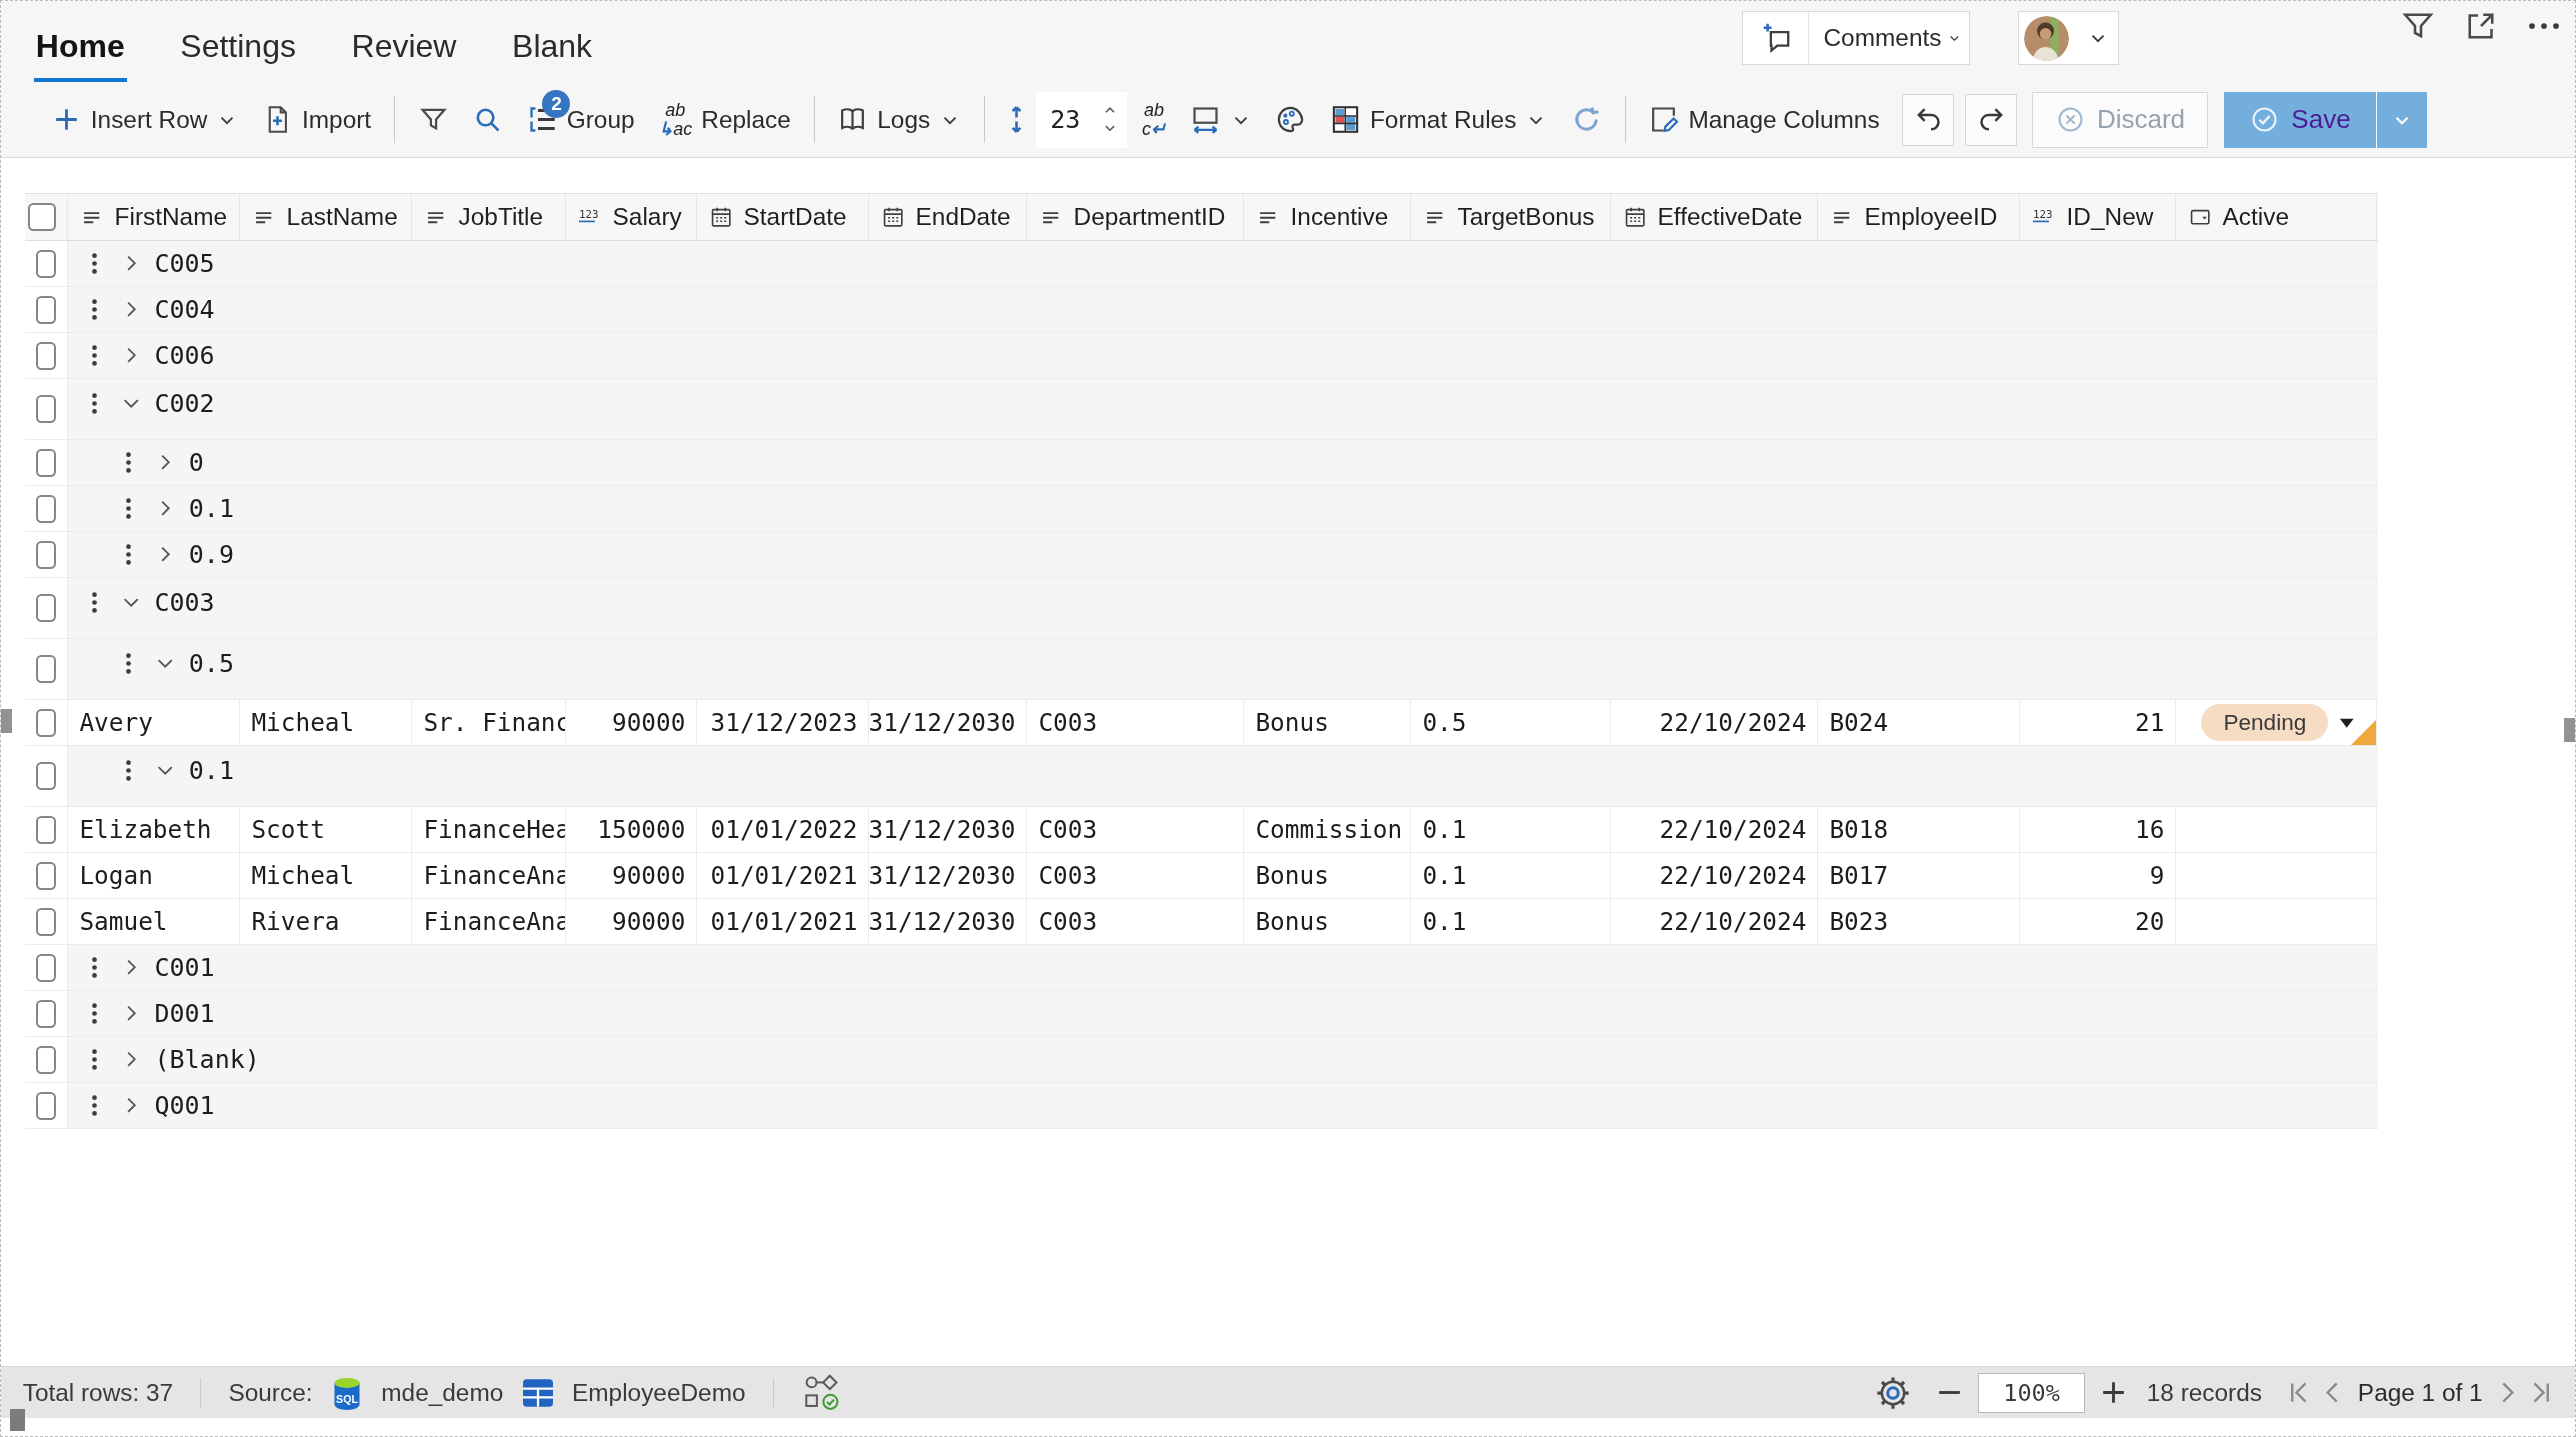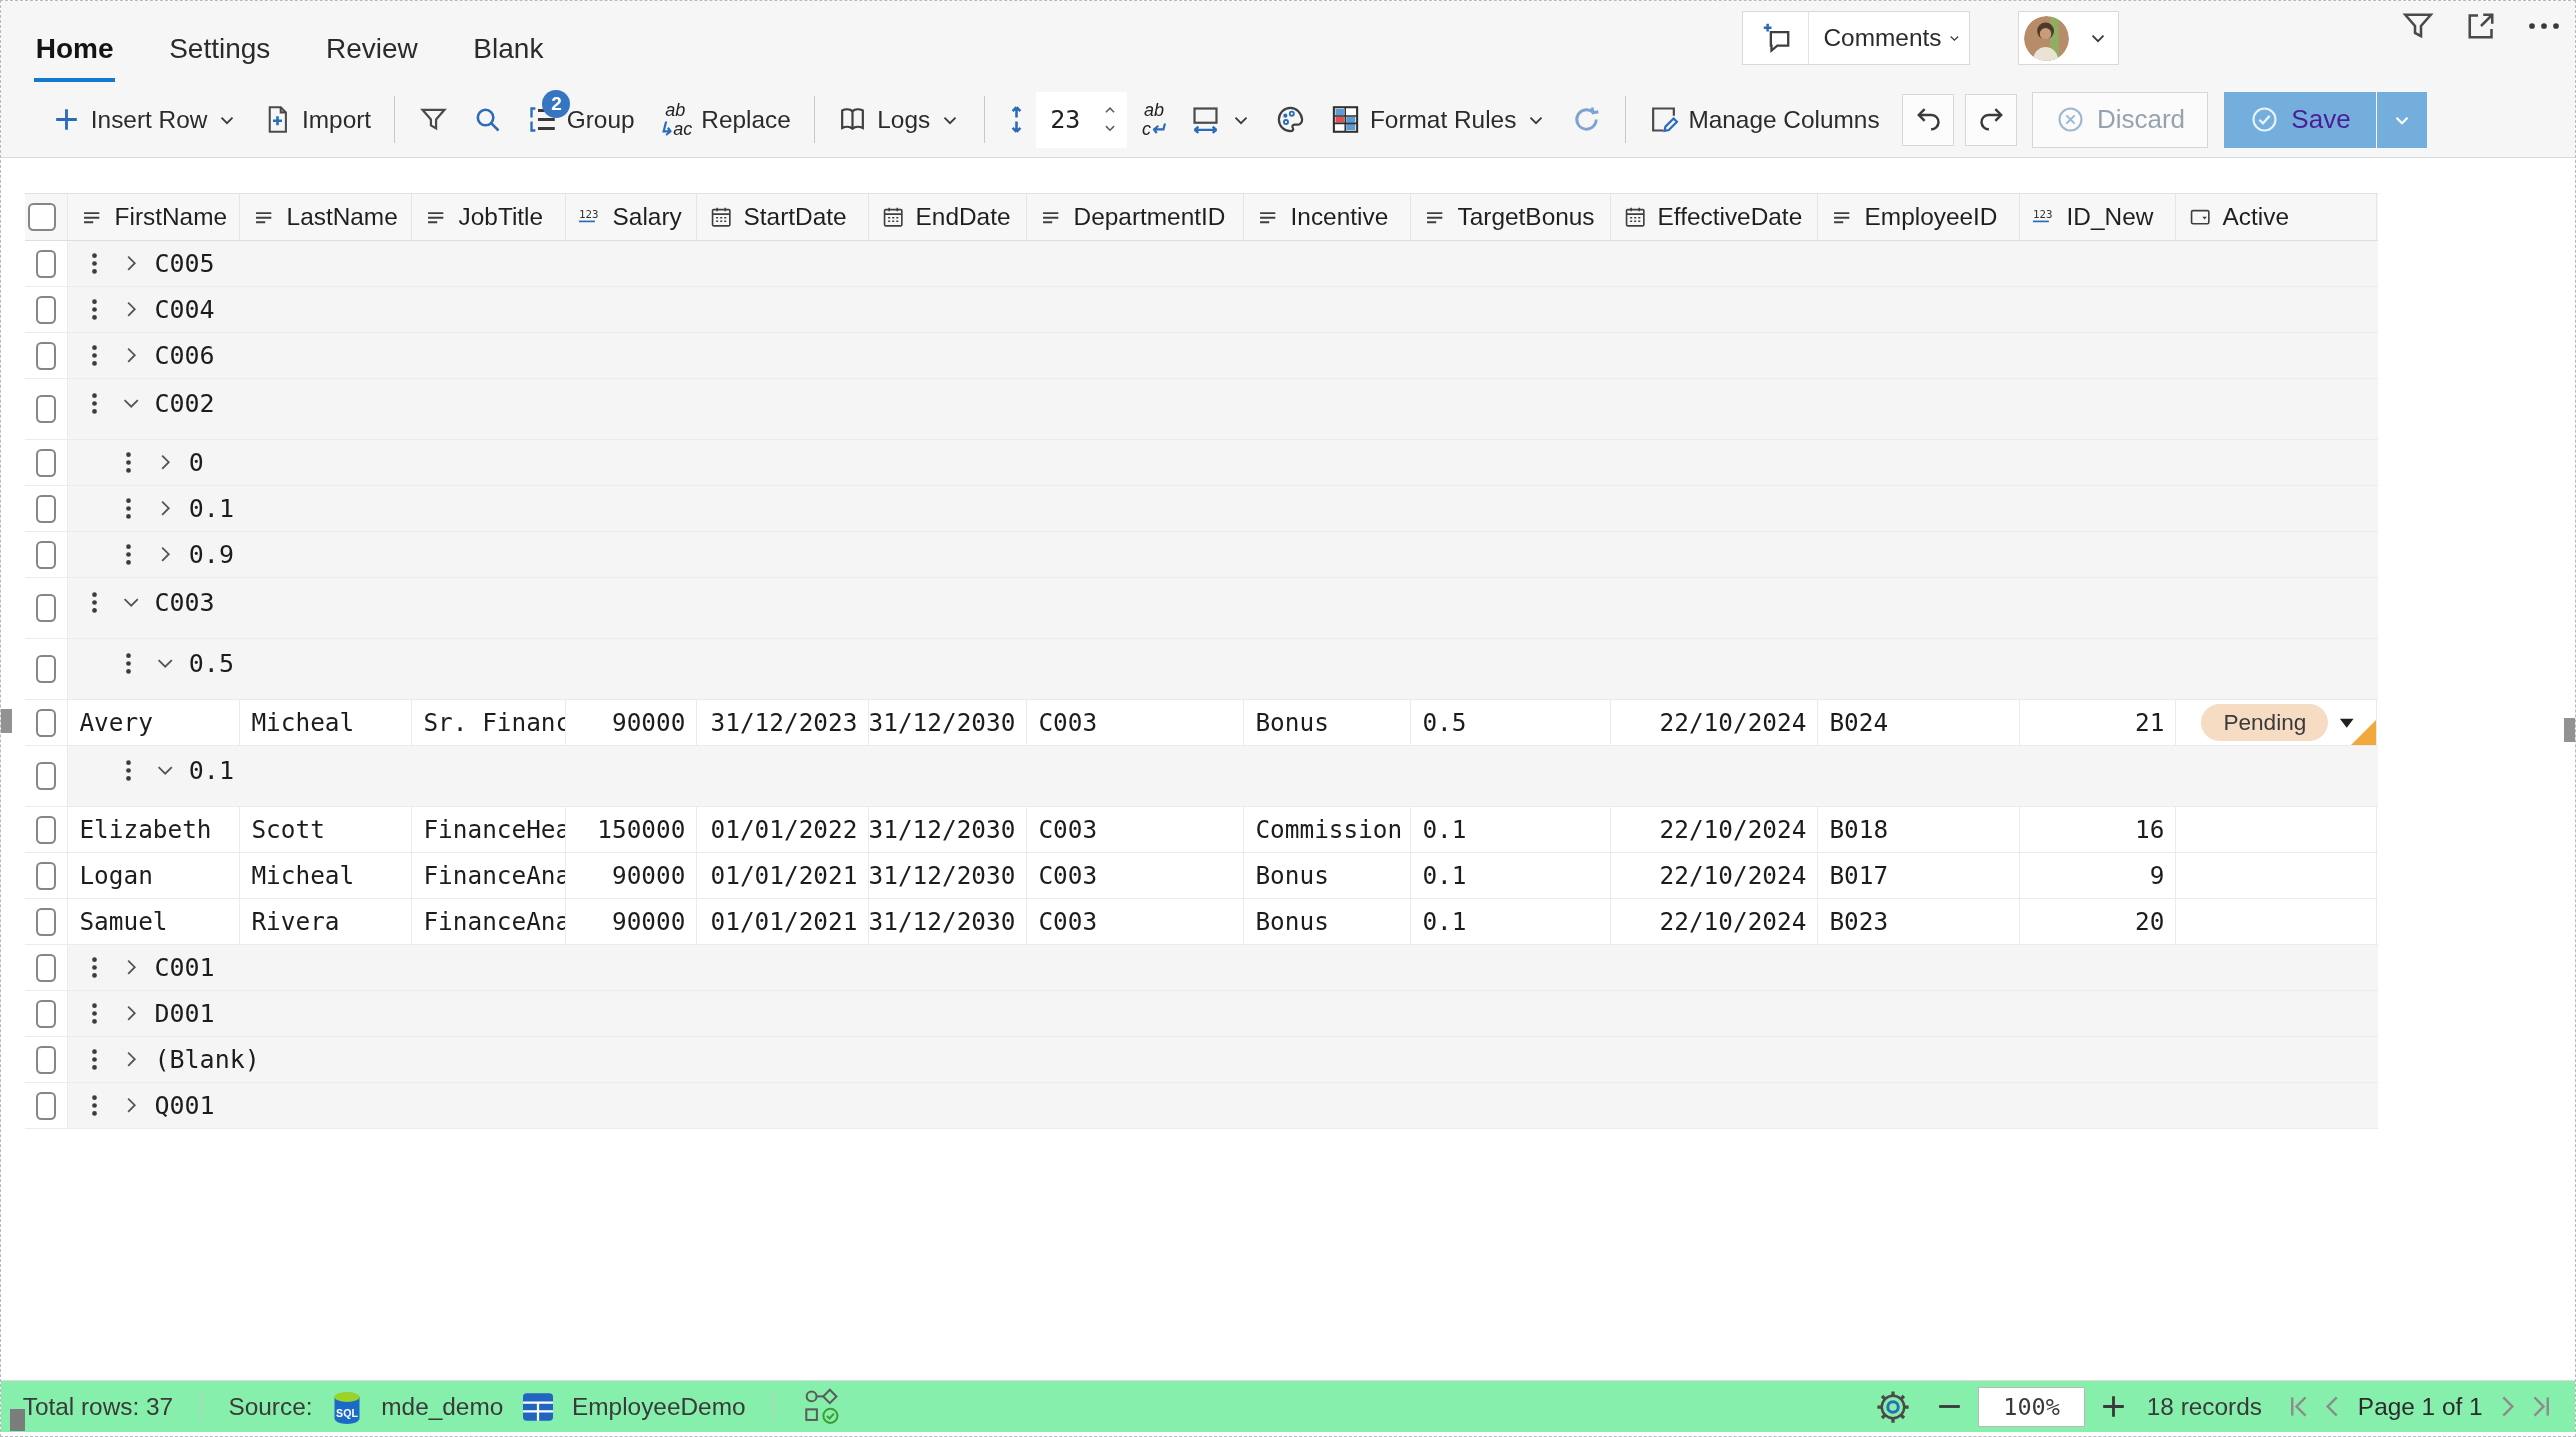--- a/index.html
+++ b/index.html
@@ -6,21 +6,21 @@
   html,body { width:2576px; height:1437px; }
   body { font-family:"Liberation Sans", sans-serif; background:#fff; color:#222; overflow:hidden; }
   .mono { font-family:"DejaVu Sans Mono", monospace; }
 
   .page { position:relative; width:2576px; height:1437px; background:#fff;
           border:1.8px dashed #b9b9b9; overflow:hidden; }
 
   
   .topband { background:#f6f6f6; border-bottom:0.9px solid #dcdcdc; }
   .tabbar { position:relative; height:81px; display:flex; align-items:flex-end; padding-left:33px; }
-  .tab { font-size:28px; color:#2b2b2b; margin-right:52px; padding:20px 1.8px 12.7px; cursor:default; border-bottom:4.5px solid transparent; }
+  .tab { font-size:32px; color:#2b2b2b; margin-right:52px; padding:20px 1.8px 12.7px; cursor:default; border-bottom:4.5px solid transparent; }
   .tab.active { font-weight:700; color:#141414; border-bottom-color:#1577d2; }
 
   .comments-btn { position:absolute; left:1741px; top:10px; height:54px; display:flex; align-items:center;
                   background:#fff; border:0.9px solid #d9d9d9; font-size:24.4px; color:#2b2b2b; }
   .comments-btn .icnwrap { padding:0 14.5px; height:100%; display:flex; align-items:center; border-right:0.9px solid #e3e3e3; }
   .comments-btn .lbl { padding:0 5.4px 0 14.5px; }
   .comments-btn .chev { padding-right:11px; }
 
   .avatar-box { position:absolute; left:2017px; top:10px; width:101px; height:54px; background:#fff;
                 border:0.9px solid #d9d9d9; display:flex; align-items:center; justify-content:space-between; padding:0 9px 0 4.5px; }
@@ -75,21 +75,21 @@
   .cell { display:flex; align-items:center; padding:0 11px; border-right:0.9px solid #ebebeb; overflow:hidden;
           font-size:24.4px; color:#1c1c1c; white-space:nowrap; }
   .cell.r { justify-content:flex-end; }
   .acell { position:relative; justify-content:flex-start; padding-left:25px; }
   .badge { background:#f7dcc4; color:#3a3a3a; font-size:22.6px; padding:5.4px 22px; border-radius:20px; font-family:"Liberation Sans",sans-serif; }
   .icn.tri { width:23.5px; height:23.5px; position:absolute; right:18px; }
   .dirty { position:absolute; right:0; bottom:0; width:0; height:0;
            border-left:25px solid transparent; border-bottom:25px solid #f0a73c; }
 
   
-  .statusbar { position:absolute; left:0; right:0; bottom:4px; height:52px; background:#86efac; border-top:0.9px solid #dcdcdc;
+  .statusbar { position:absolute; left:0; right:0; bottom:18px; height:52px; background:#e5e5e5; border-top:0.9px solid #dcdcdc;
                display:flex; align-items:center; justify-content:space-between; padding:0 20px 0 14.5px; font-size:24.4px; color:#3a3a3a; }
   .sb-left, .sb-right { display:flex; align-items:center; }
   .sb-div { width:0.9px; height:29px; background:#c9c9c9; margin:0 20px; }
   .sb-left .txt { margin:0 7.2px; }
   .sb-icon { width:40px; height:40px; display:inline-flex; margin:0 7.2px; }
   .sb-icon svg { width:100%; height:100%; }
   .zoombox { width:107px; height:40px; border:0.9px solid #b9b9b9; background:#fff; display:flex; align-items:center;
              justify-content:center; font-size:23.5px; margin:0 12.7px; }
   .sb-right .records { margin:0 23.5px 0 18px; }
   .pager { display:flex; align-items:center; gap:3.6px; }

